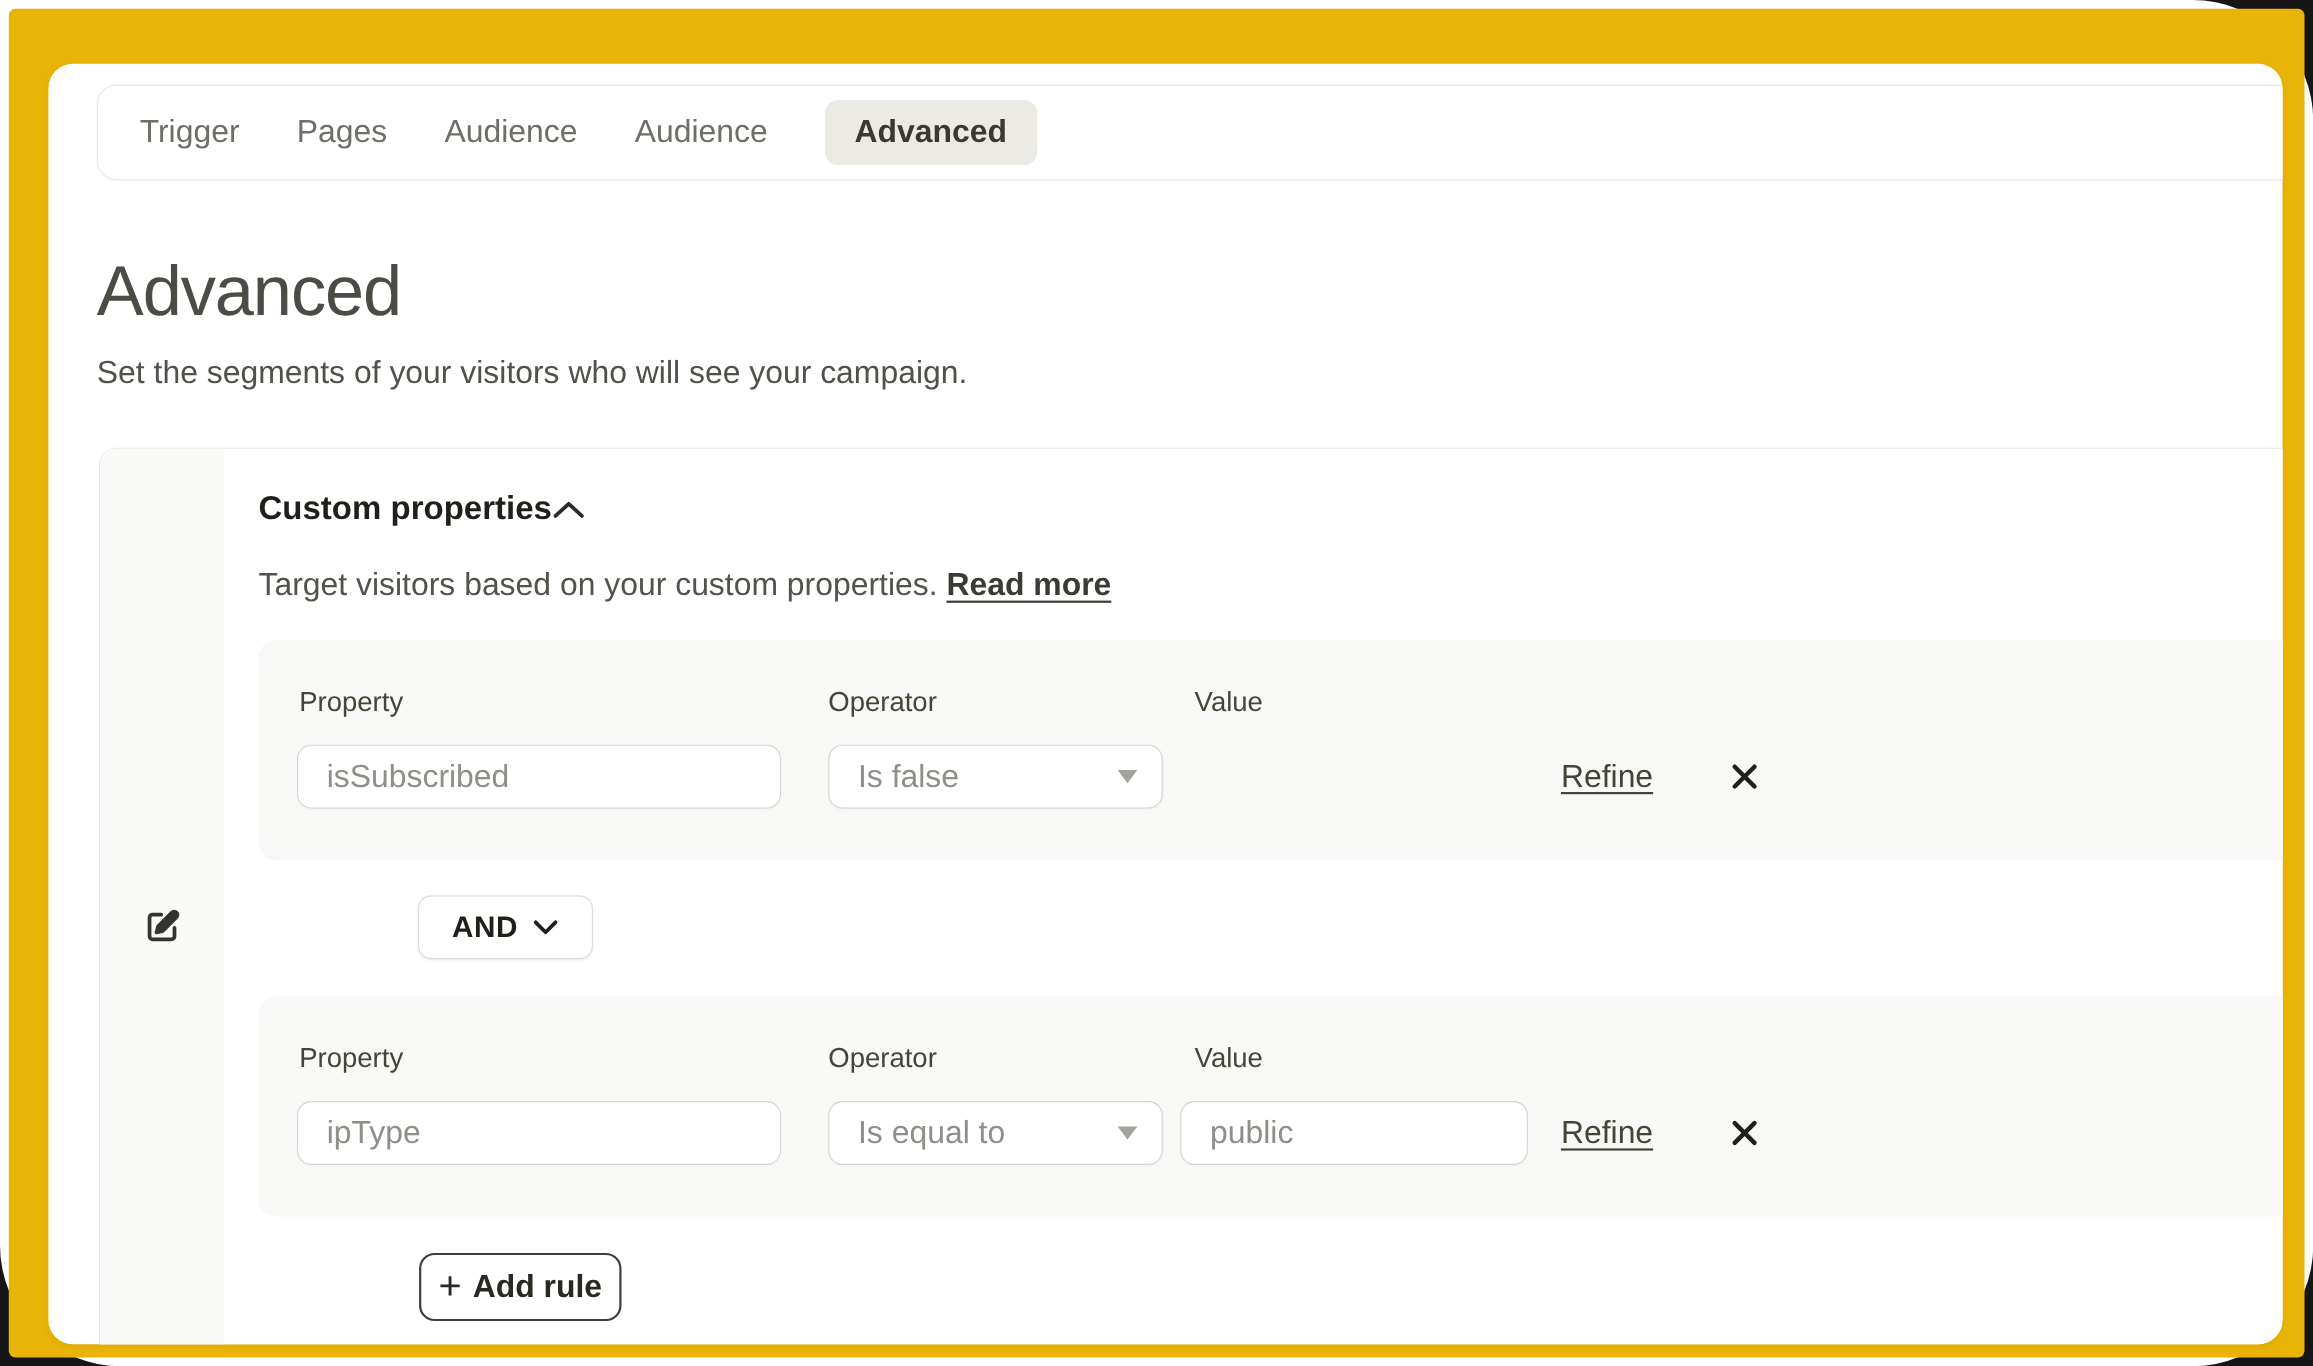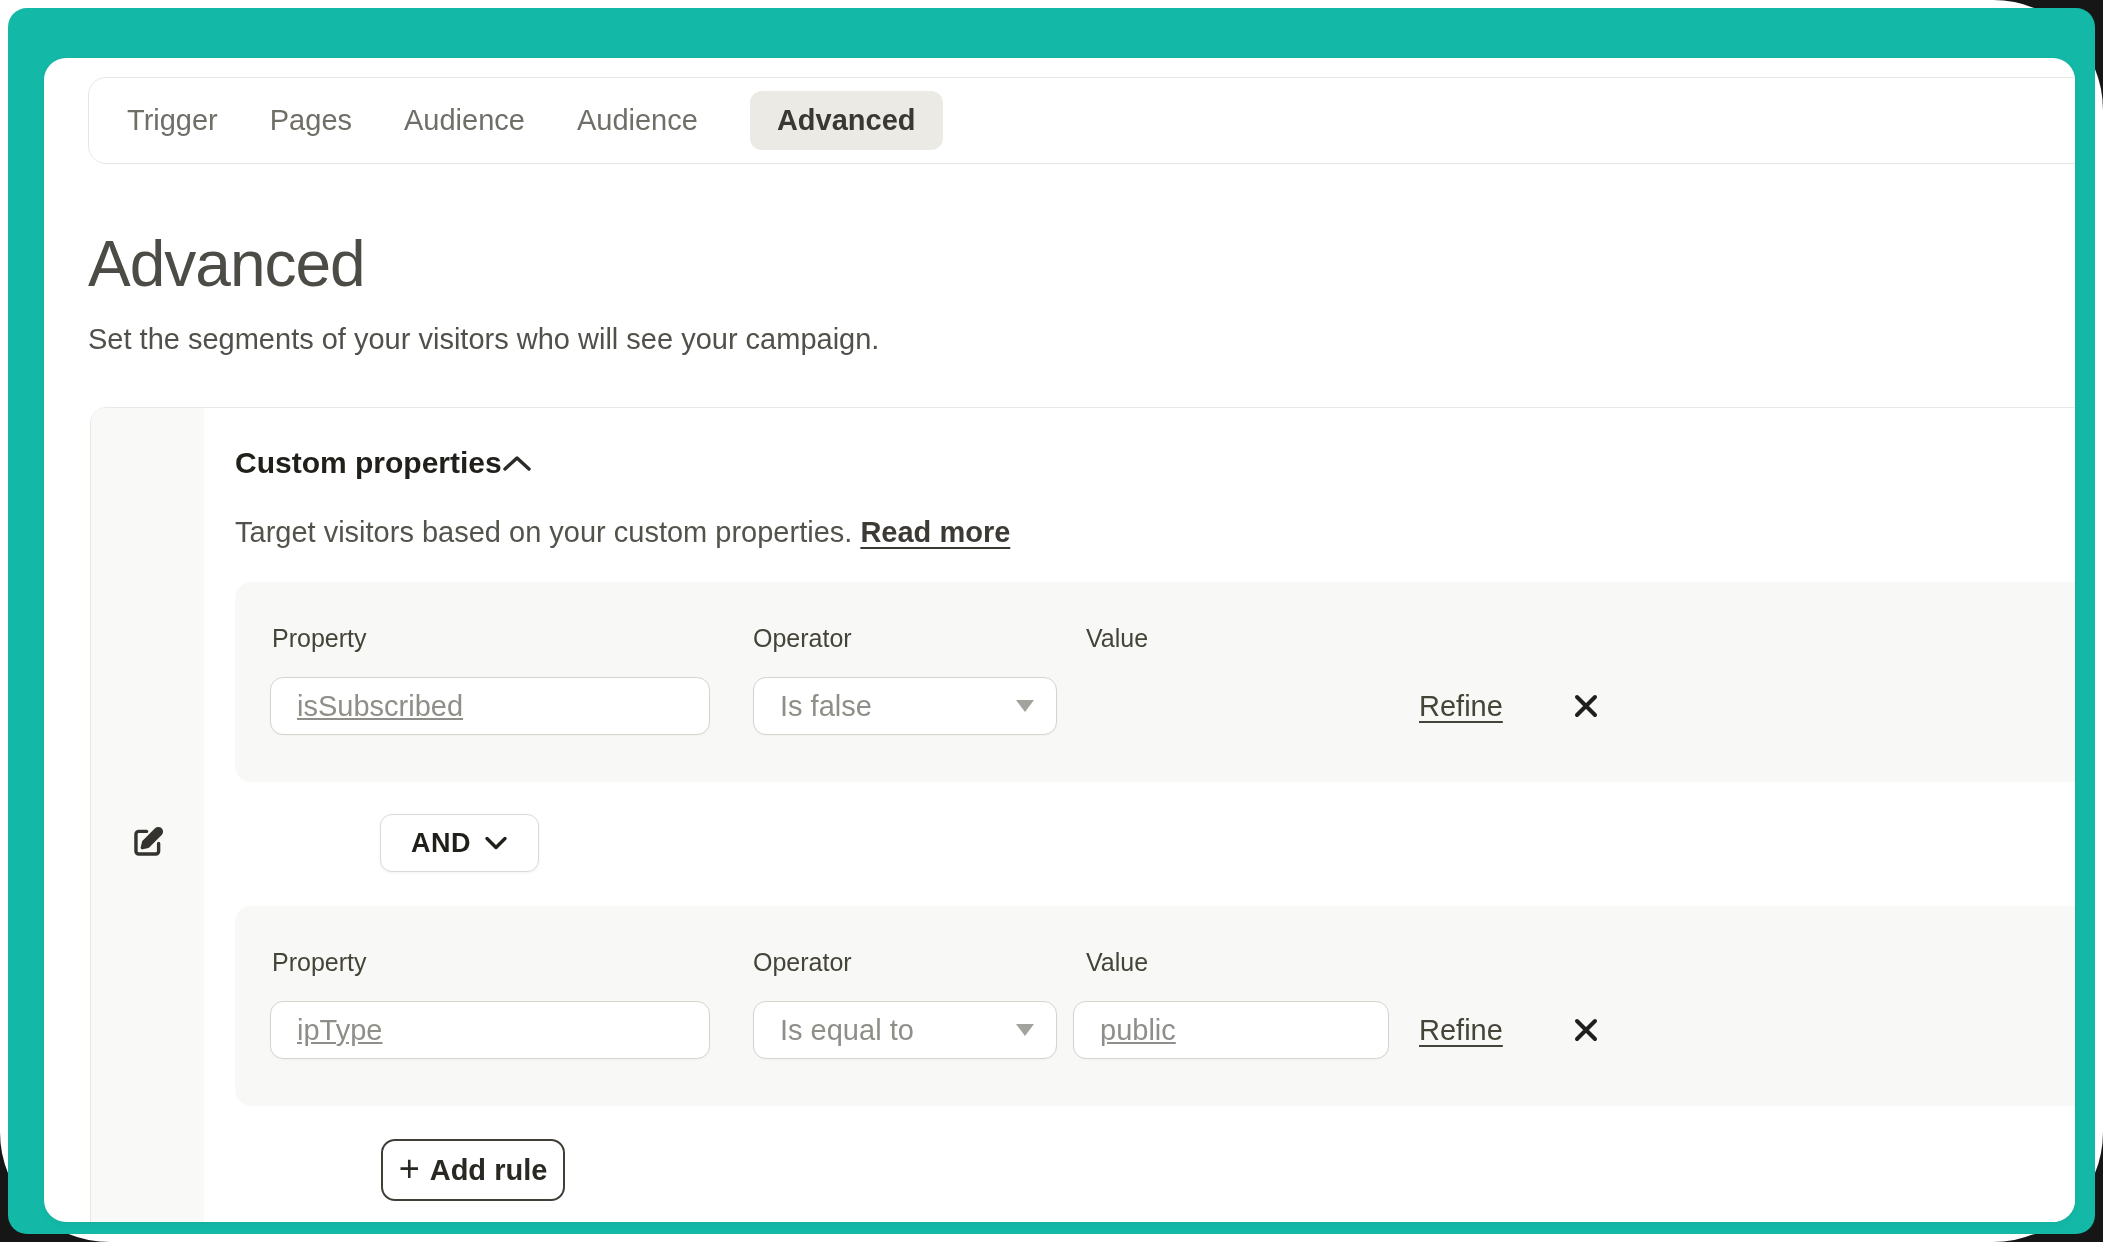--- a/index.html
+++ b/index.html
@@ -5,21 +5,21 @@
   html,body{margin:0;padding:0;}
   body{
     width:2103px;height:1242px;
     background:#161616;
     font-family:"Liberation Sans", sans-serif;
     -webkit-font-smoothing:antialiased;
     overflow:hidden;
   }
   #app{position:relative;width:2103px;height:1242px;}
   .sheet{position:absolute;inset:0;background:#ffffff;border-radius:0 110px 110px 110px;}
-  .beige{position:absolute;inset:8px;background:#14b8a6;border-radius:19px;}
+  .beige{position:absolute;inset:8px;background:#eab308;border-radius:6px;}
   .card{
     position:absolute;left:36px;top:50px;width:2031px;height:1164px;
     background:#ffffff;border-radius:22px;overflow:hidden;
     box-shadow:0 2px 6px rgba(0,0,0,.05);
   }
 
   
   .tabbar{
     position:absolute;left:44px;top:19px;right:-24px;height:87px;
     border:1.5px solid #e8e6e1;border-radius:18px;
@@ -83,21 +83,21 @@
   .col-label.property{left:37px;}
   .col-label.operator{left:518px;}
   .col-label.value{left:851px;}
   .control-row{position:absolute;left:0;right:0;top:95px;height:58px;}
   .field{
     position:absolute;top:0;height:58px;box-sizing:border-box;
     background:#fff;border:1.5px solid #d5d4cf;border-radius:13px;
     font-size:29px;color:#8f8e88;font-family:"Liberation Sans",sans-serif;
     box-shadow:0 1px 2px rgba(0,0,0,.03);
   }
-  input.field{padding:0 26px;outline:none;text-decoration:underline;}
+  input.field{padding:0 26px;outline:none;}
   .field.property-input{left:35px;width:440px;}
   .select{
     left:518px;width:304px;display:flex;align-items:center;
     justify-content:space-between;padding:0 22px 0 26px;cursor:pointer;
   }
   .field.value-input{left:838px;width:316px;}
   .select-caret{
     width:0;height:0;border-left:9px solid transparent;border-right:9px solid transparent;
     border-top:12px solid #a3a29c;
   }

